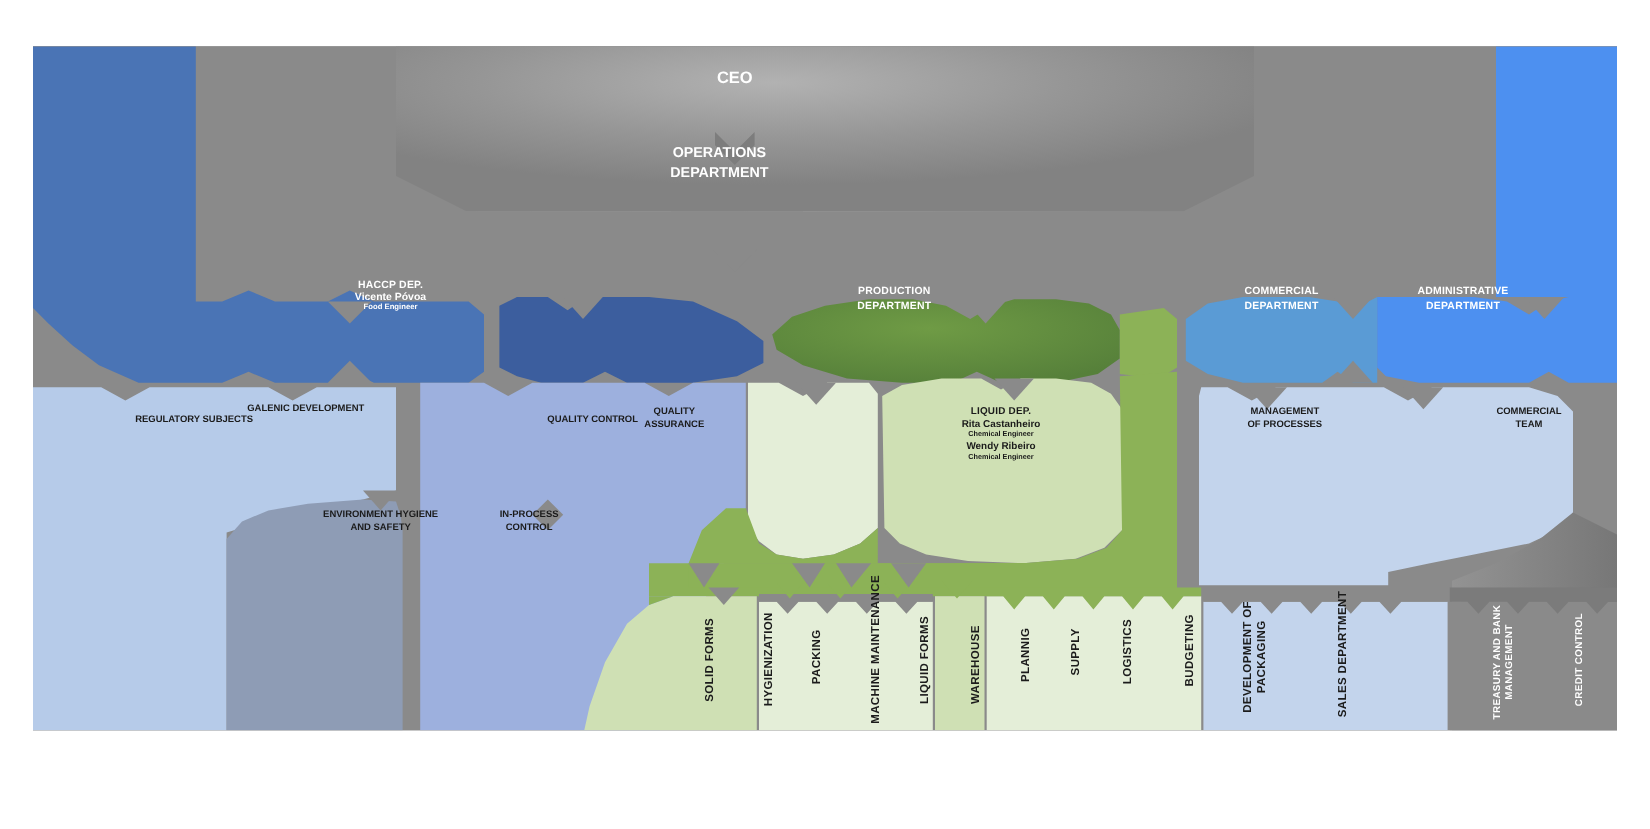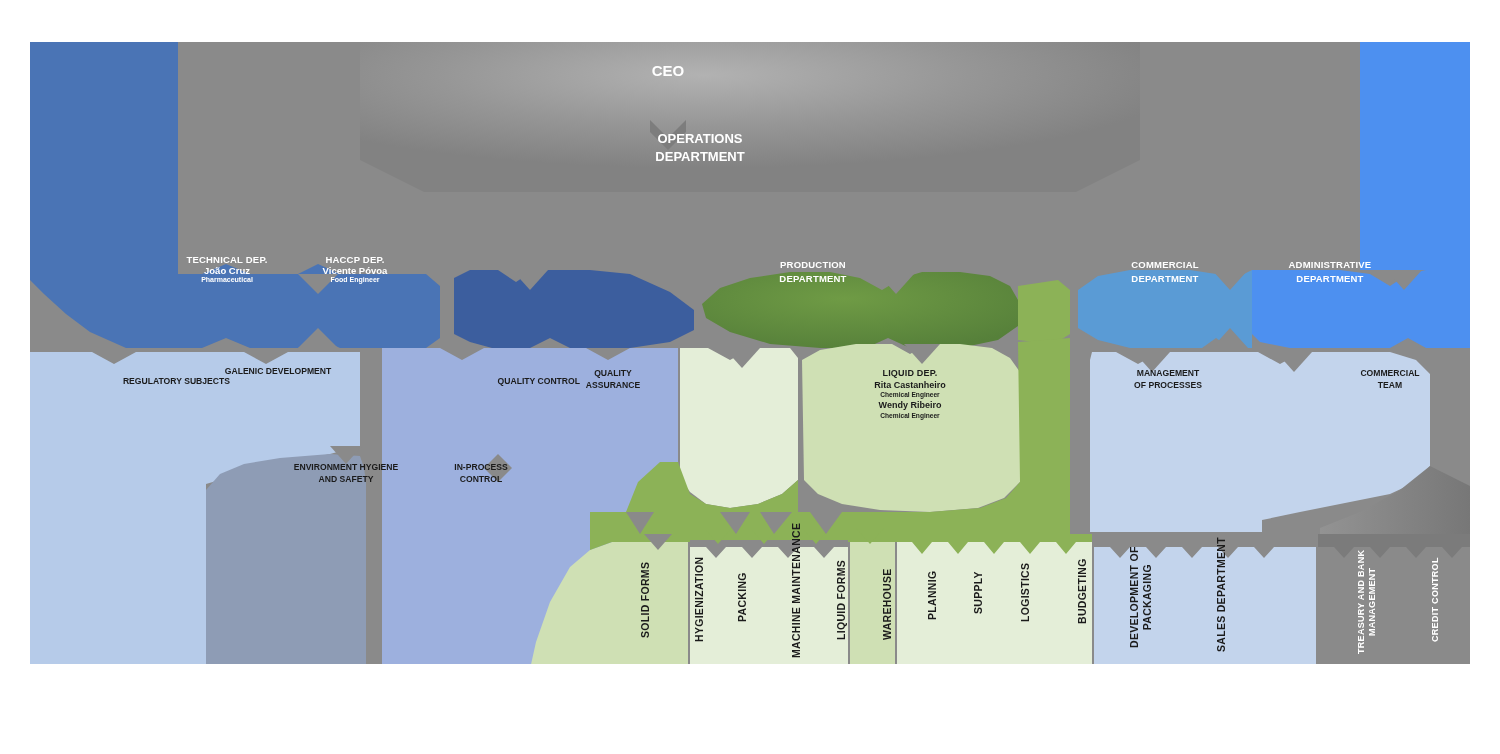--- a/index.html
+++ b/index.html
@@ -190,30 +190,25 @@
       <path d="M596,470 L624,470 L610,492 Z" fill="#8a8a8a"></path>
       <path d="M662,470 L700,470 L720,470 L706,492 L690,470 Z" fill="#8a8a8a"></path>
       <path d="M714,470 L762,470 L744,492 L730,470 Z" fill="#8a8a8a"></path>
       <path d="M766,470 L812,470 L796,492 L780,470 Z" fill="#8a8a8a"></path>
 
       <path d="M336,440 L410,440 L410,622 L336,622 Z" fill="#8e9cb5" opacity="0"></path>
     </svg>
 
     <div class="lbl ceo" style="left:548px;top:20px;width:180px;">CEO</div>
 
-    <div class="lbl opd" style="left:570px;top:88px;width:200px;text-align:center;">
+    <div class="lbl opd" style="left:524px;top:88px;width:200px;text-align:center;">
       <div>OPERATIONS</div>
       <div>DEPARTMENT</div>
     </div>
 
-    <div class="lbl deptop white" style="left:122px;top:212px;width:150px;">
-      <div class="t1">TECHNICAL DEP.</div>
-      <div class="t2">João Cruz</div>
-      <div class="t3">Pharmaceutical</div>
-    </div>
 
     <div class="lbl deptop white" style="left:250px;top:212px;width:150px;">
       <div class="t1">HACCP DEP.</div>
       <div class="t2">Vicente Póvoa</div>
       <div class="t3">Food Engineer</div>
     </div>
 
 
     <div class="lbl deptop white" style="left:698px;top:216px;width:170px;line-height:1.45;">
       <div class="t1">PRODUCTION</div>

